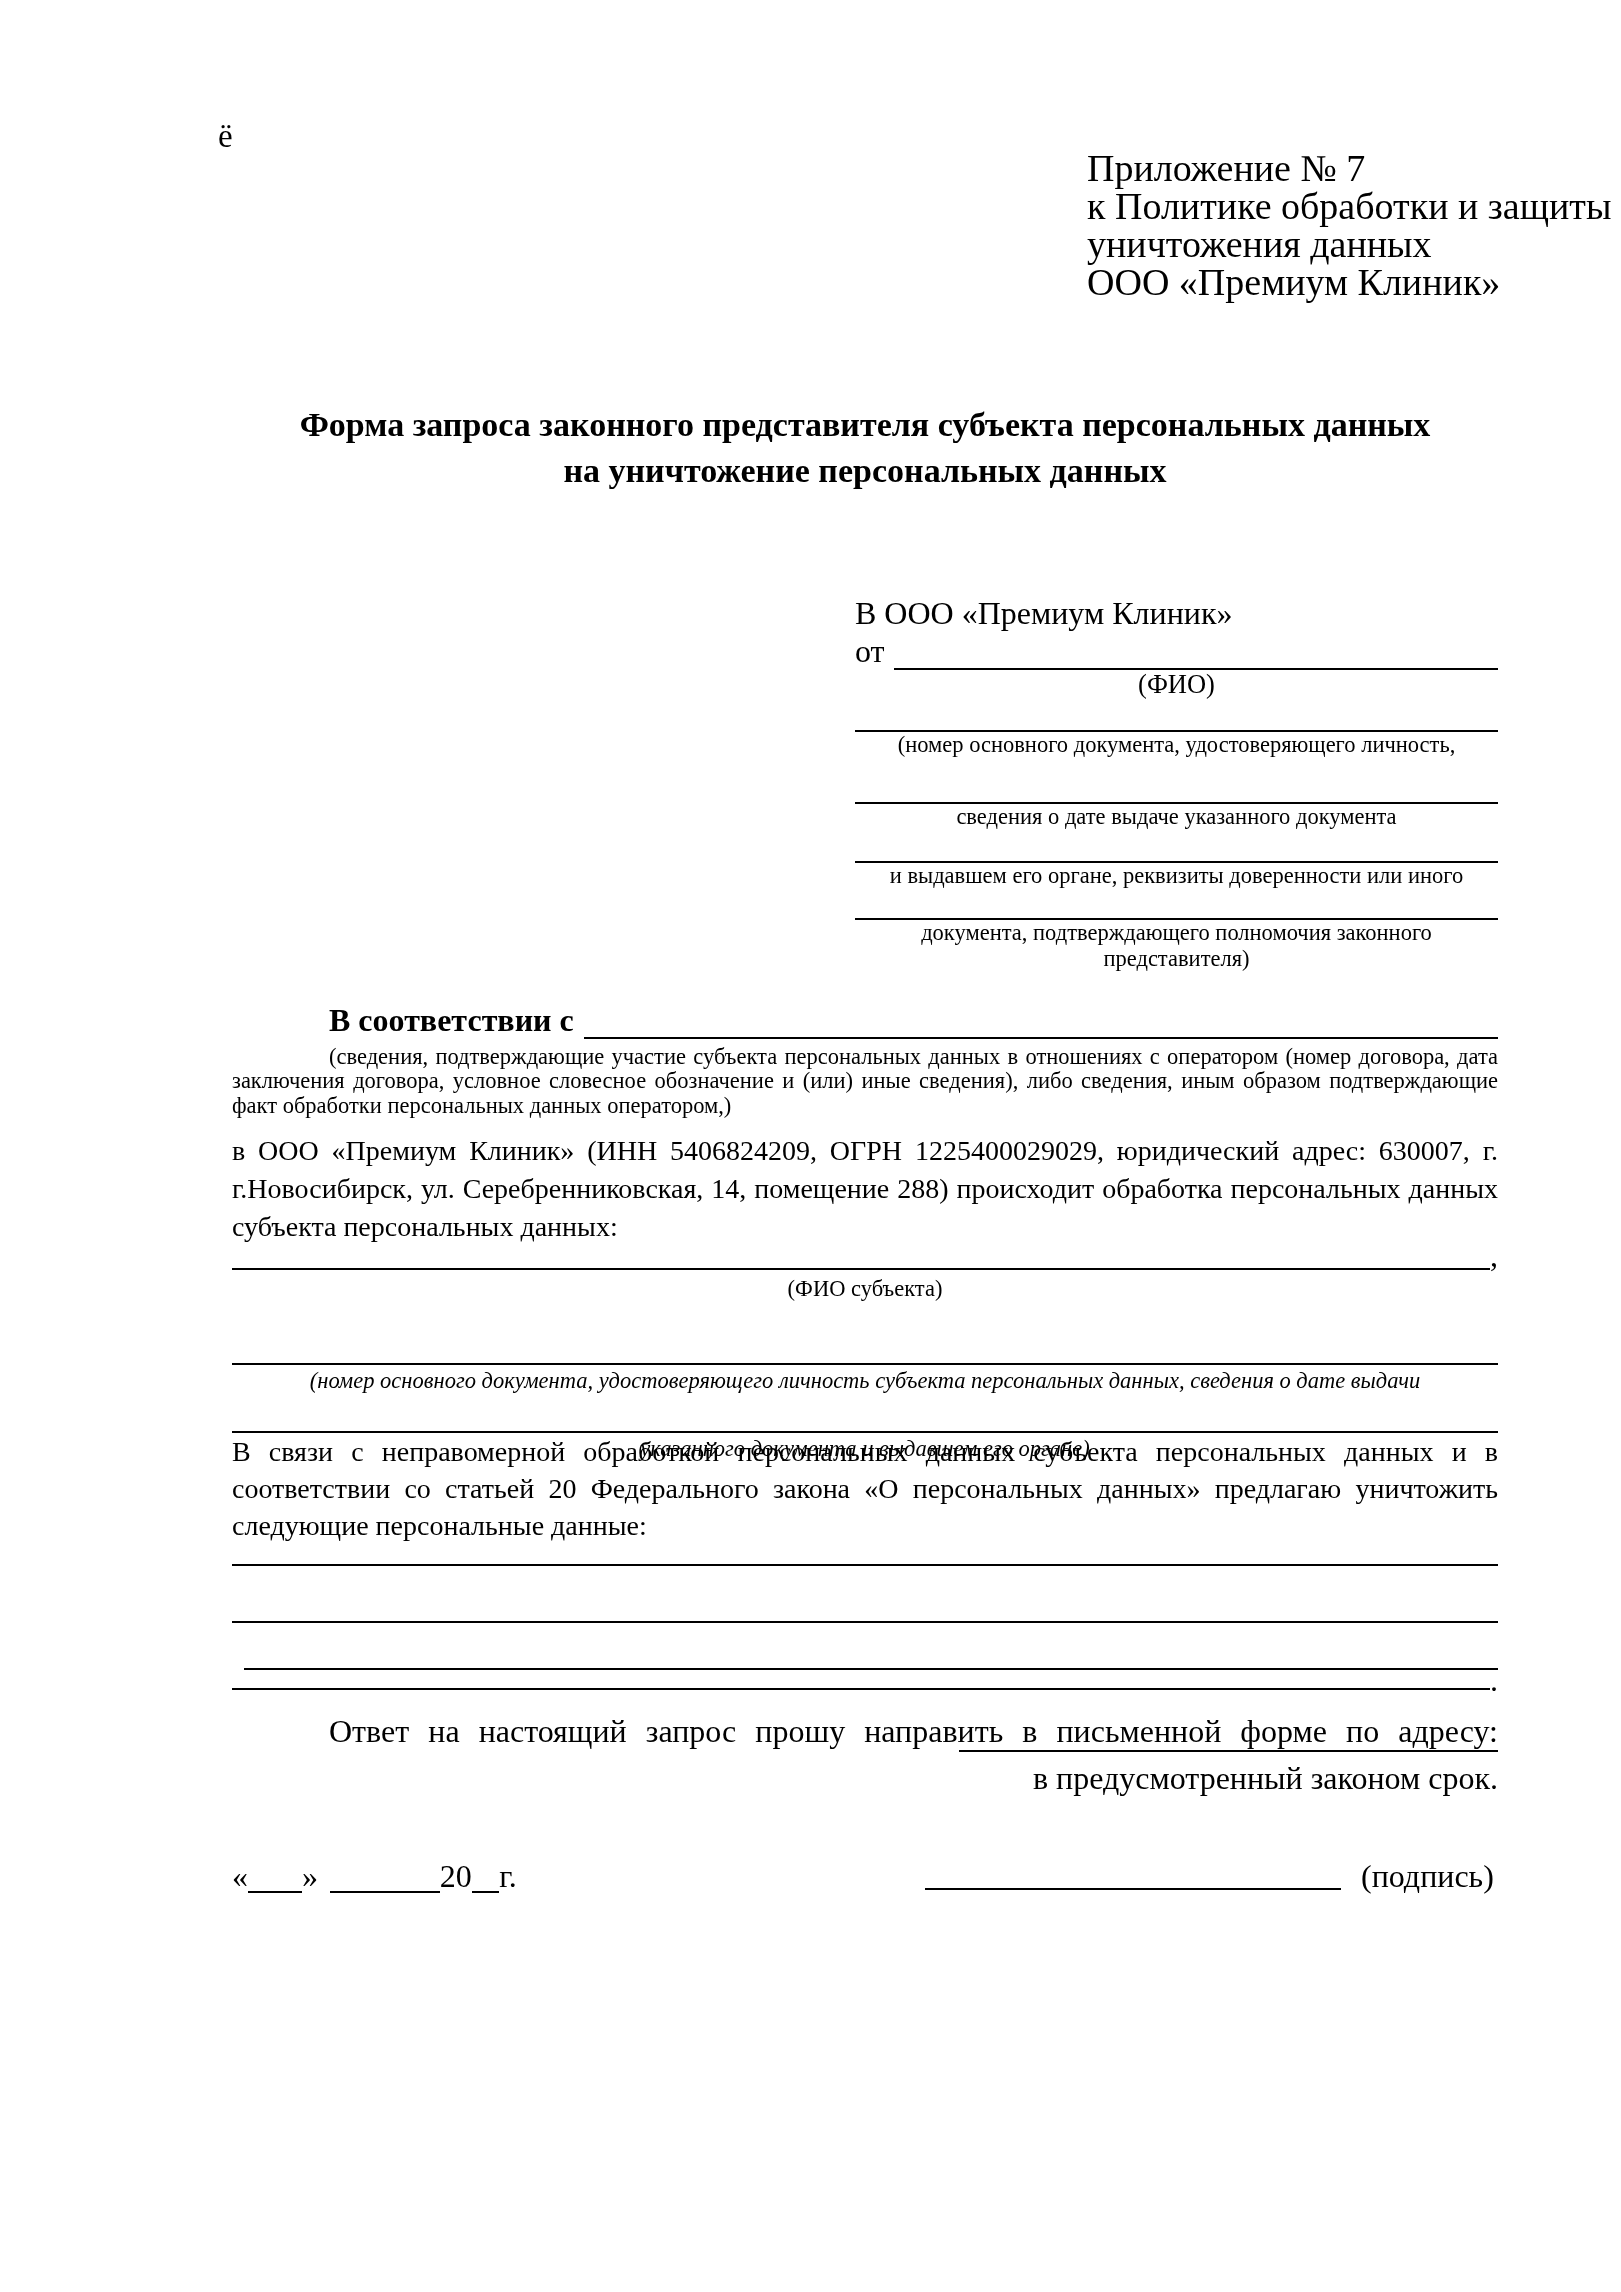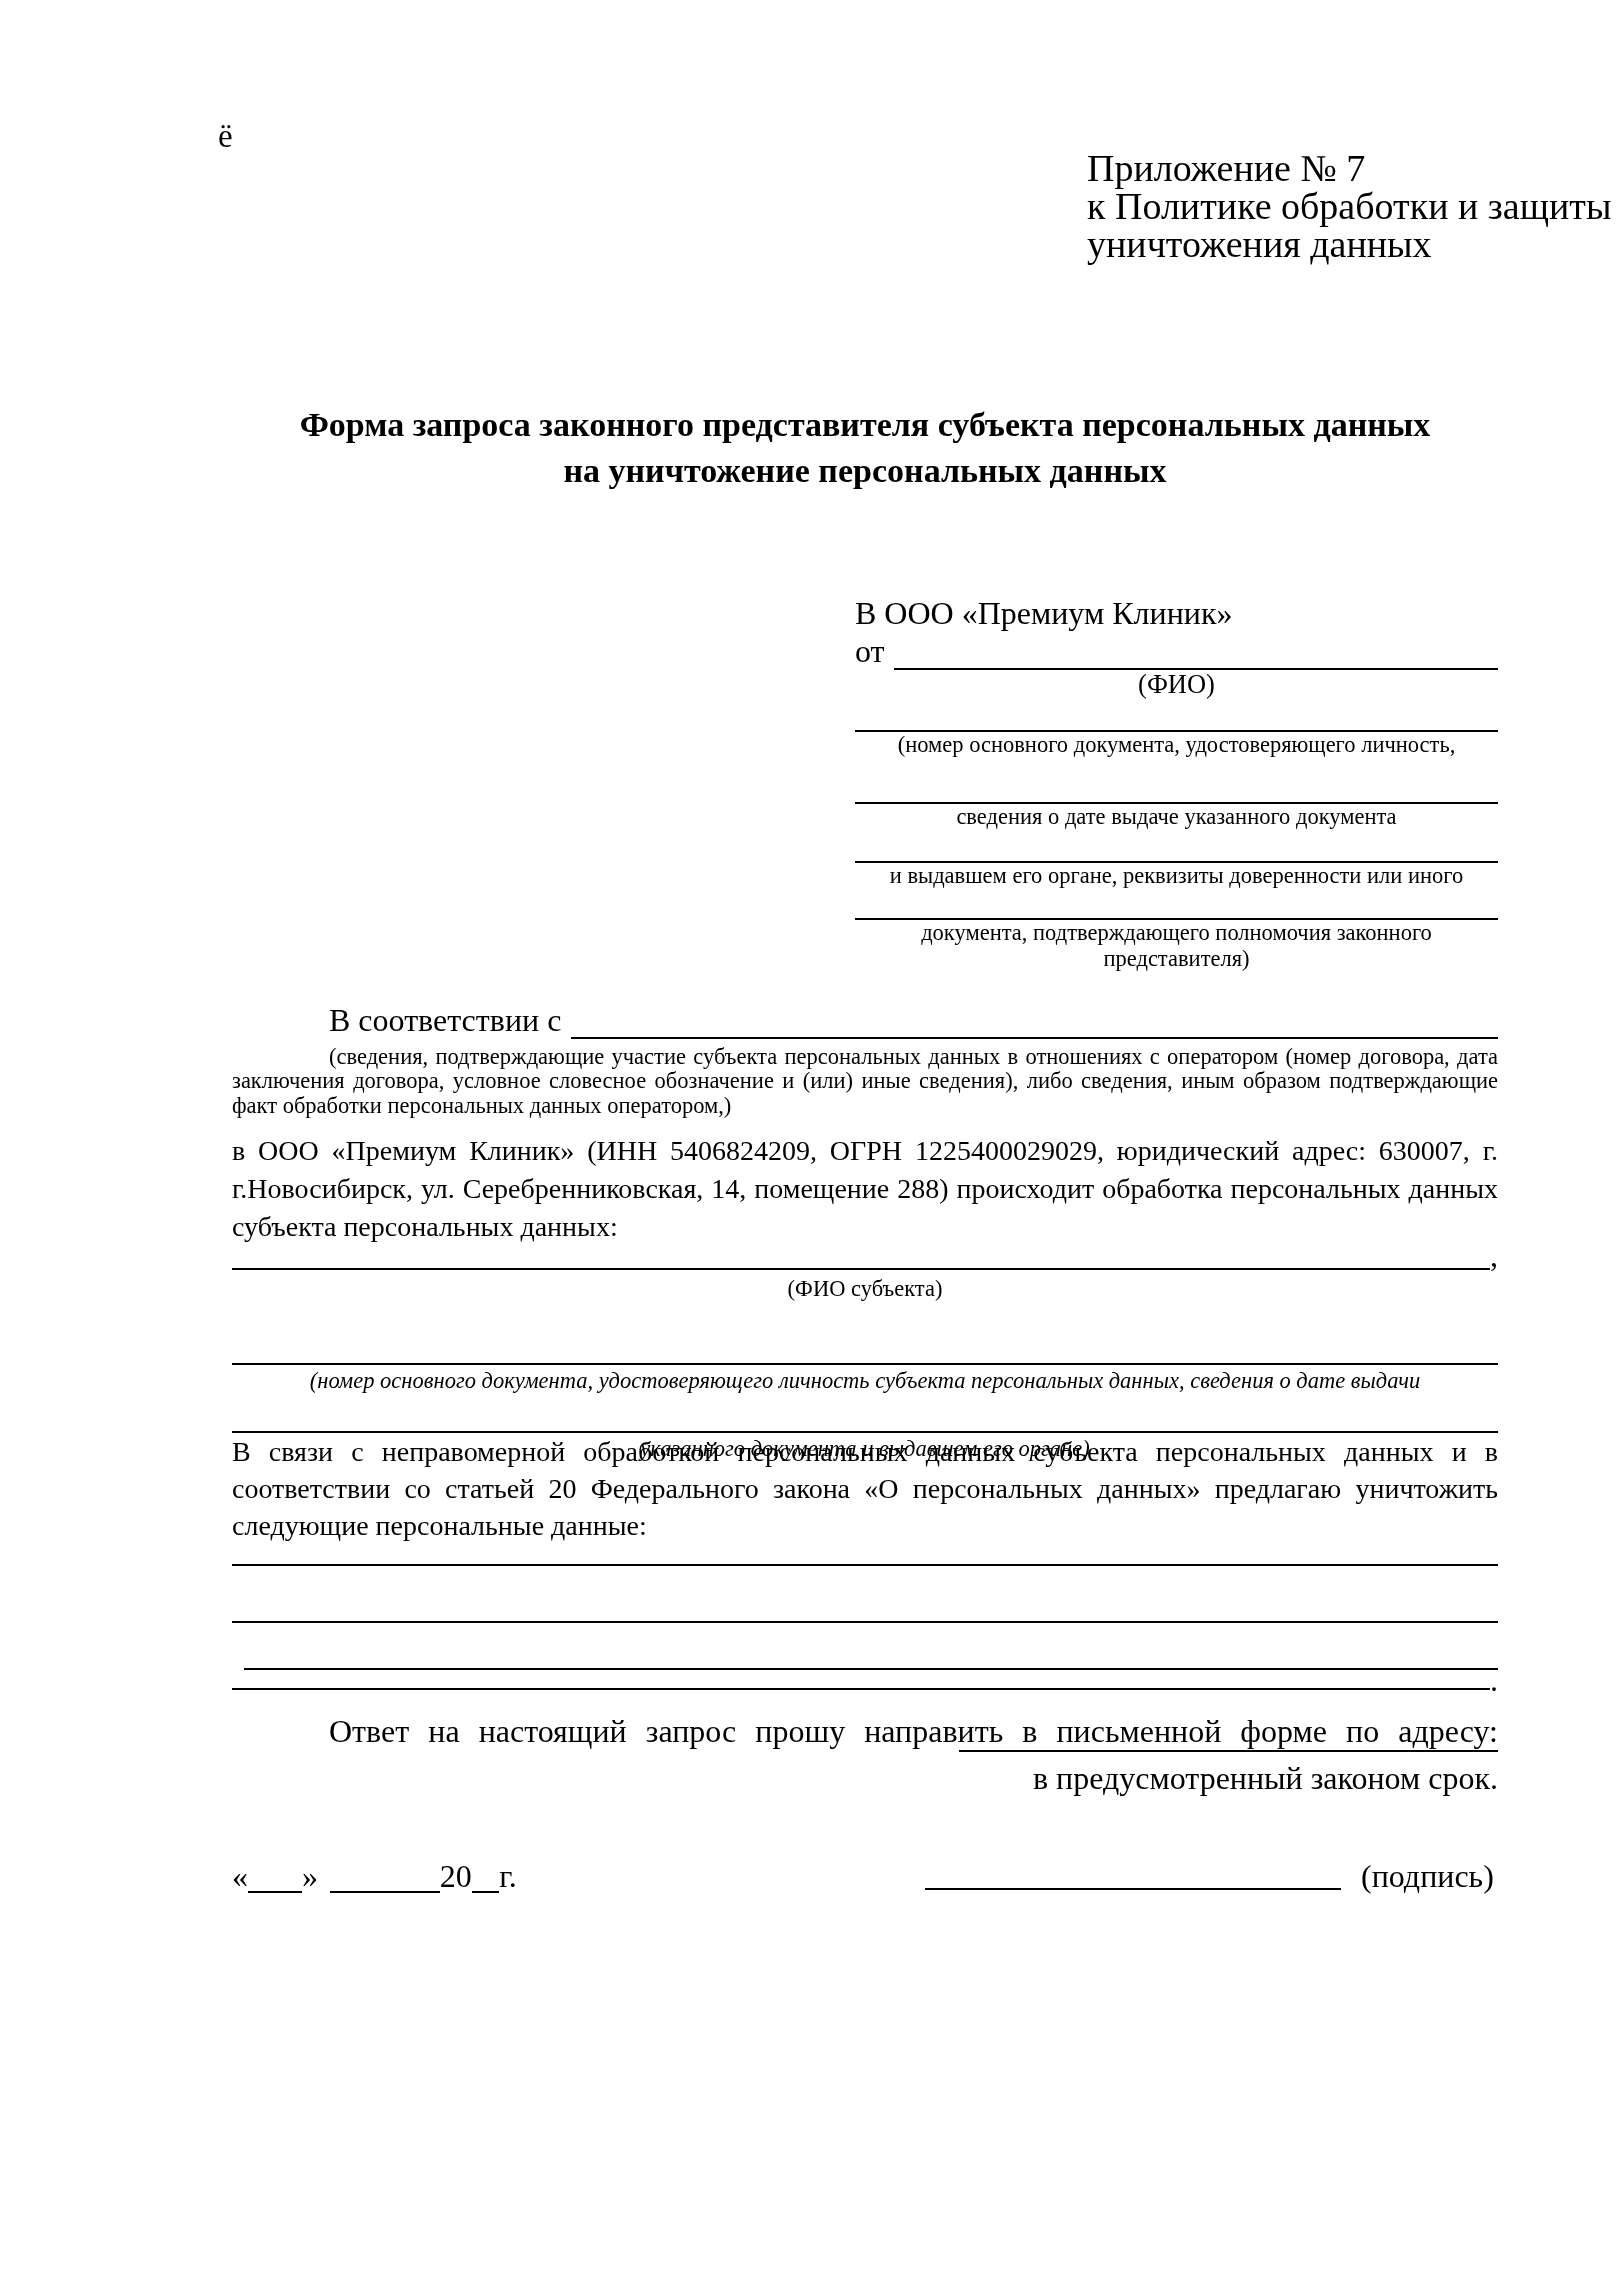--- a/index.html
+++ b/index.html
@@ -26,21 +26,21 @@
   .addressee { left:855px; top:594px; width:643px; font-size:32px; }
   .addr-to { line-height:39px; }
   .addr-from { display:flex; align-items:flex-end; height:37px; }
   .addr-from .fill { flex:1; margin-left:9.8px; border-bottom:2.9px solid #000; }
   .cap { font-size:22.5px; line-height:26.5px; text-align:center; }
   .cap-fio { font-size:26.5px; line-height:29px; text-align:center; }
   .blankrow { border-bottom:2.9px solid #000; }
   .b1 { height:31px; } .b2 { height:43px; } .b3 { height:31px; } .b4 { height:28px; }
 
   .accordance { left:232px; top:1002px; width:1266px; font-size:32px; }
-  .accordance-row { display:flex; align-items:flex-end; height:37px; }
+  .accordance-row { display:flex; align-items:flex-end; height:37px;font-weight:bold; }
   .accordance-row .lead { padding-left:97px; white-space:nowrap; }
   .accordance-row .fill { flex:1; margin-left:9.8px; border-bottom:2.9px solid #000; }
   .accordance-note { margin-top:5.9px; font-size:22.5px; line-height:24.5px;
                      text-align:justify; text-indent:97px; }
 
   .par { left:232px; top:0; width:1266px; font-size:28px; line-height:38px; text-align:justify; }
   .par-operator { top:1132px; }
   .par-unlawful { top:1433px; line-height:37px; }
 
   .subject-block { left:232px; top:1233px; width:1266px; }
@@ -83,20 +83,21 @@
 <body>
 
 <div class="page">
 
   <div class="abs stray">ё</div>
 
   <div class="abs header-block">
     <div>Приложение № 7</div>
     <div>к Политике обработки и защиты</div>
     <div>уничтожения данных</div>
+    <div>ООО «Премиум Клиник»</div>
   </div>
 
   <div class="abs title-block">
     <div>Форма запроса законного представителя субъекта персональных данных</div>
     <div>на уничтожение персональных данных</div>
   </div>
 
   <div class="abs addressee">
     <div class="addr-to">В ООО «Премиум Клиник»</div>
     <div class="addr-from">

